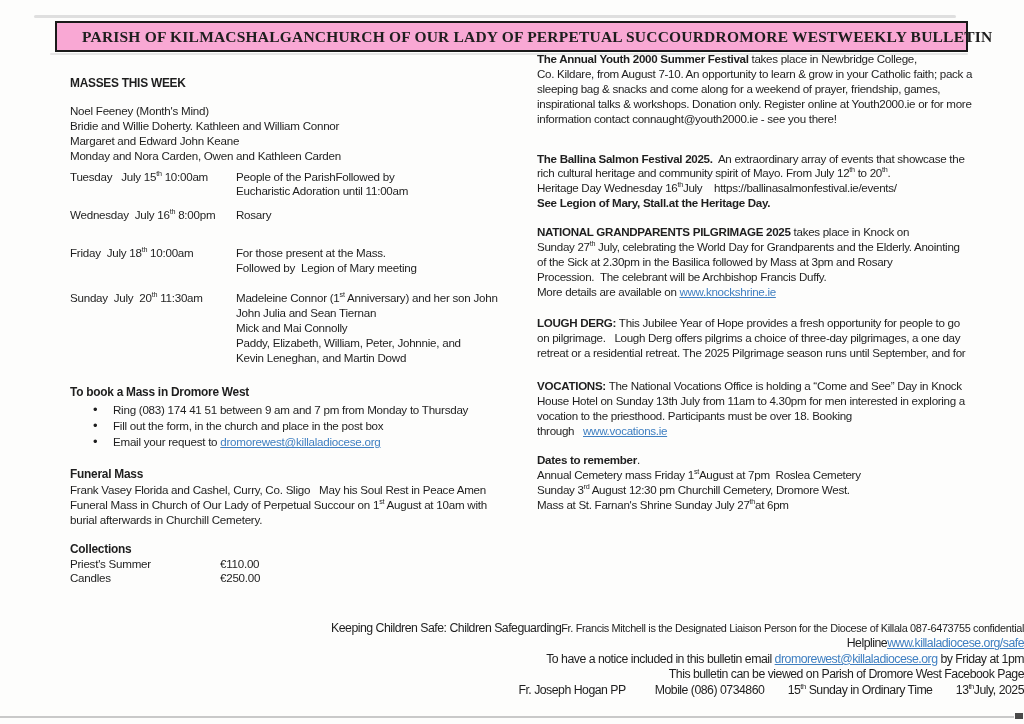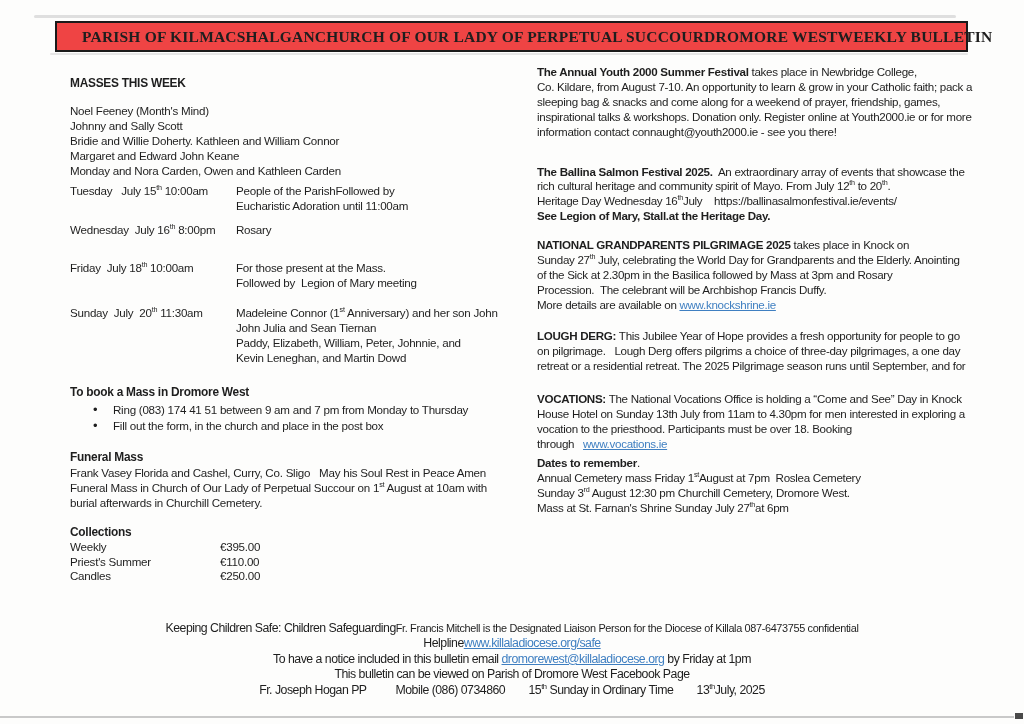--- a/index.html
+++ b/index.html
@@ -11,29 +11,29 @@
   
   .streak{position:absolute;border-radius:2px}
   .streak1{left:34px;top:15px;width:922px;height:3px;background:#c7c7c7;opacity:.55}
   .streak2{left:50px;top:53px;width:918px;height:2px;background:#cfcfcf;opacity:.5}
   .scan-line{position:absolute;left:0;top:716px;width:1014px;height:2px;background:#bfbfbf;opacity:.85}
   .corner-mark{position:absolute;left:1015px;top:713px;width:8px;height:6px;background:#4a4a4a}
 
   
   .header-box{
     position:absolute;left:55px;top:21px;width:913px;height:31px;box-sizing:border-box;
-    border:2px solid #1a1a1a;background:#ef4444;
+    border:2px solid #1a1a1a;background:#f9a8d4;
     display:flex;align-items:center;justify-content:space-between;
     padding:0 25px;white-space:nowrap;
     font-family:"Liberation Serif",serif;font-weight:700;font-size:15.5px;letter-spacing:.2px;
   }
 
   
   .col-left{position:absolute;left:70px;top:76px;width:478px;font-size:11.6px;line-height:14.9px;letter-spacing:-.25px}
-  .col-right{position:absolute;left:537px;top:65px;width:470px;font-size:11.6px;line-height:14.9px;letter-spacing:-.3px}
+  .col-right{position:absolute;left:537px;top:52px;width:470px;font-size:11.6px;line-height:14.9px;letter-spacing:-.3px}
 
   .pre,.n-line,.f-line,.when{white-space:pre}
   .sec-title{font-weight:700;font-size:11.9px}
   .title-masses{margin-bottom:13px}
   .mass-row{display:flex}
   .when{width:166px;flex:none}
   .mass-row:nth-child(1){margin-bottom:6px}
   .mass-row:nth-child(2){margin-bottom:9px}
   .mass-row:nth-child(3){margin-bottom:23px}
   .mass-row:nth-child(4){margin-bottom:15px}
@@ -46,23 +46,23 @@
   #funeral-lines{line-height:15px}
   .title-collections{margin-top:15px}
   #collections-rows{line-height:14.6px}
   .c-row{display:flex}
   .c-label{width:150px;flex:none}
 
   .notice:nth-child(1){margin-bottom:25px}
   .notice:nth-child(2){margin-bottom:14px}
   .notice:nth-child(3){margin-bottom:16px}
   .notice:nth-child(4){margin-bottom:19px}
-  .notice:nth-child(5){margin-bottom:4px}
-
-  .footer{position:absolute;left:0;top:621px;width:1024px;text-align:center;
+  .notice:nth-child(5){margin-bottom:14px}
+
+  .footer{position:absolute;left:0;top:621px;width:1024px;text-align:right;
     font-size:12.3px;line-height:15.4px;letter-spacing:-.5px}
   .sm{font-size:10.9px;letter-spacing:-.35px}
 
   .b{font-weight:700}
   .link{color:#3f7fc1;text-decoration:underline}
   sup{font-size:62%;line-height:0;vertical-align:super}
 </style>
 </head>
 <body>
 
@@ -76,21 +76,20 @@
 </div>
 
 <div class="streak streak2"></div>
 
 <div class="col-left">
   <div class="sec-title title-masses">MASSES THIS WEEK</div>
   <div id="mass-rows">
       <div class="mass-row">
         <div class="what">
           <div class="pre">Noel Feeney (Month's Mind)</div>
-          <div class="pre">Johnny and Sally Scott</div>
           <div class="pre">Bridie and Willie Doherty. Kathleen and William Connor</div>
           <div class="pre">Margaret and Edward John Keane</div>
           <div class="pre">Monday and Nora Carden, Owen and Kathleen Carden</div>
         </div>
       </div>
       <div class="mass-row">
         <div class="when">Tuesday   July 15<sup>th</sup> 10:00am</div>
         <div class="what">
           <div class="pre">People of the ParishFollowed by</div>
           <div class="pre">Eucharistic Adoration until 11:00am</div>
@@ -107,45 +106,43 @@
         <div class="what">
           <div class="pre">For those present at the Mass.</div>
           <div class="pre">Followed by  Legion of Mary meeting</div>
         </div>
       </div>
       <div class="mass-row">
         <div class="when">Sunday  July  20<sup>th</sup> 11:30am</div>
         <div class="what">
           <div class="pre">Madeleine Connor (1<sup>st</sup> Anniversary) and her son John</div>
           <div class="pre">John Julia and Sean Tiernan</div>
+          <div class="pre">Mick and Mai Connolly</div>
           <div class="pre">Paddy, Elizabeth, William, Peter, Johnnie, and</div>
           <div class="pre">Kevin Leneghan, and Martin Dowd</div>
         </div>
       </div>
     </div>
 
   <div class="sec-title title-book">To book a Mass in Dromore West</div>
   <ul id="book-bullets">
       <li><span>Ring (083) 174 41 51 between 9 am and 7 pm from Monday to Thursday</span></li>
       <li><span>Fill out the form, in the church and place in the post box</span></li>
+      <li><span>Email your request to </span><span class="link">dromorewest@killaladiocese.org</span></li>
     </ul>
 
   <div class="sec-title">Funeral Mass</div>
   <div id="funeral-lines">
       <div class="pre">Frank Vasey Florida and Cashel, Curry, Co. Sligo   May his Soul Rest in Peace Amen</div>
       <div class="pre">Funeral Mass in Church of Our Lady of Perpetual Succour on 1<sup>st</sup> August at 10am with</div>
       <div class="pre">burial afterwards in Churchill Cemetery.</div>
     </div>
 
   <div class="sec-title title-collections">Collections</div>
   <div id="collections-rows">
-      <div class="c-row">
-        <span class="c-label">Weekly</span>
-        <span class="c-amount">€395.00</span>
-      </div>
       <div class="c-row">
         <span class="c-label">Priest's Summer</span>
         <span class="c-amount">€110.00</span>
       </div>
       <div class="c-row">
         <span class="c-label">Candles</span>
         <span class="c-amount">€250.00</span>
       </div>
     </div>
 </div>

